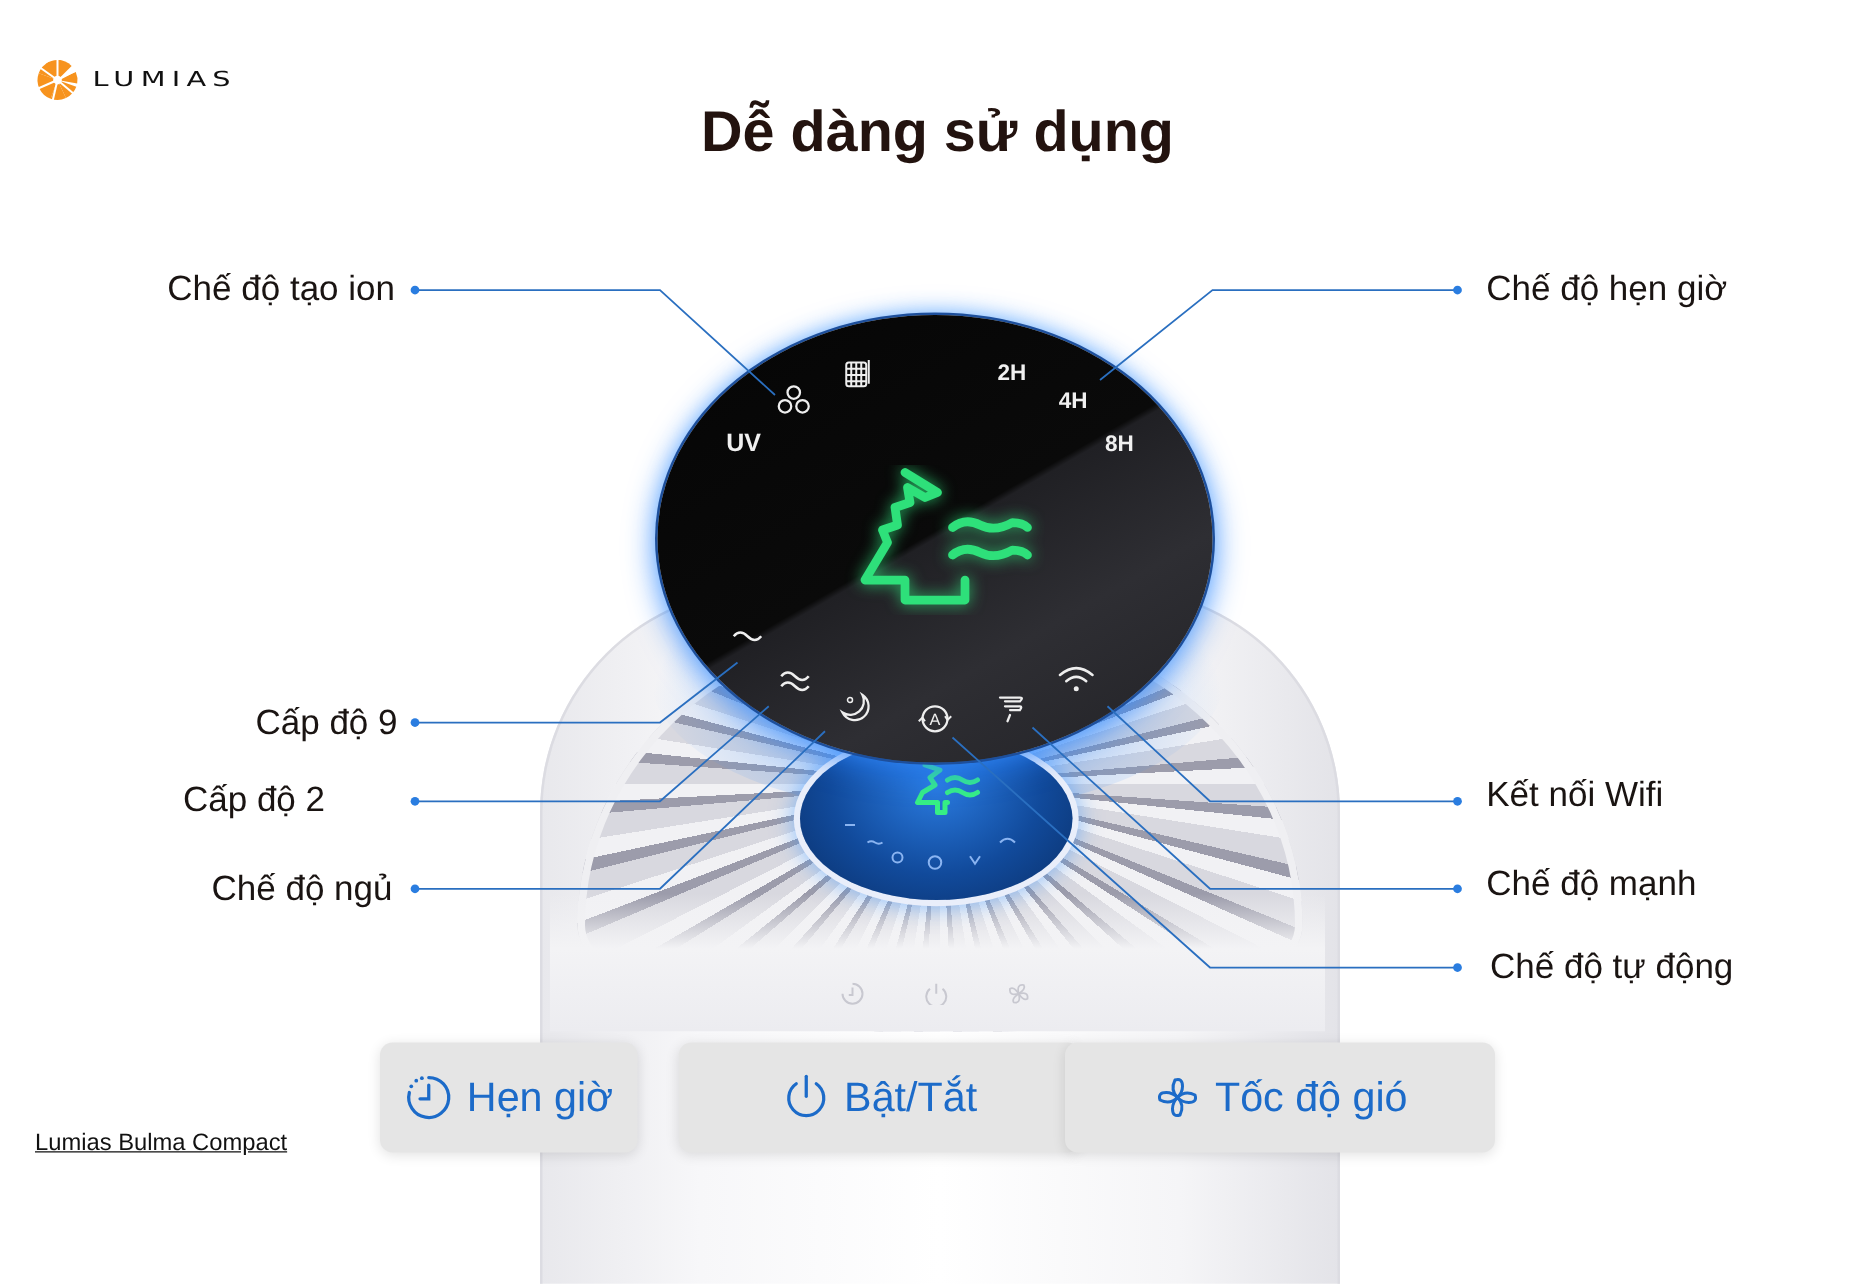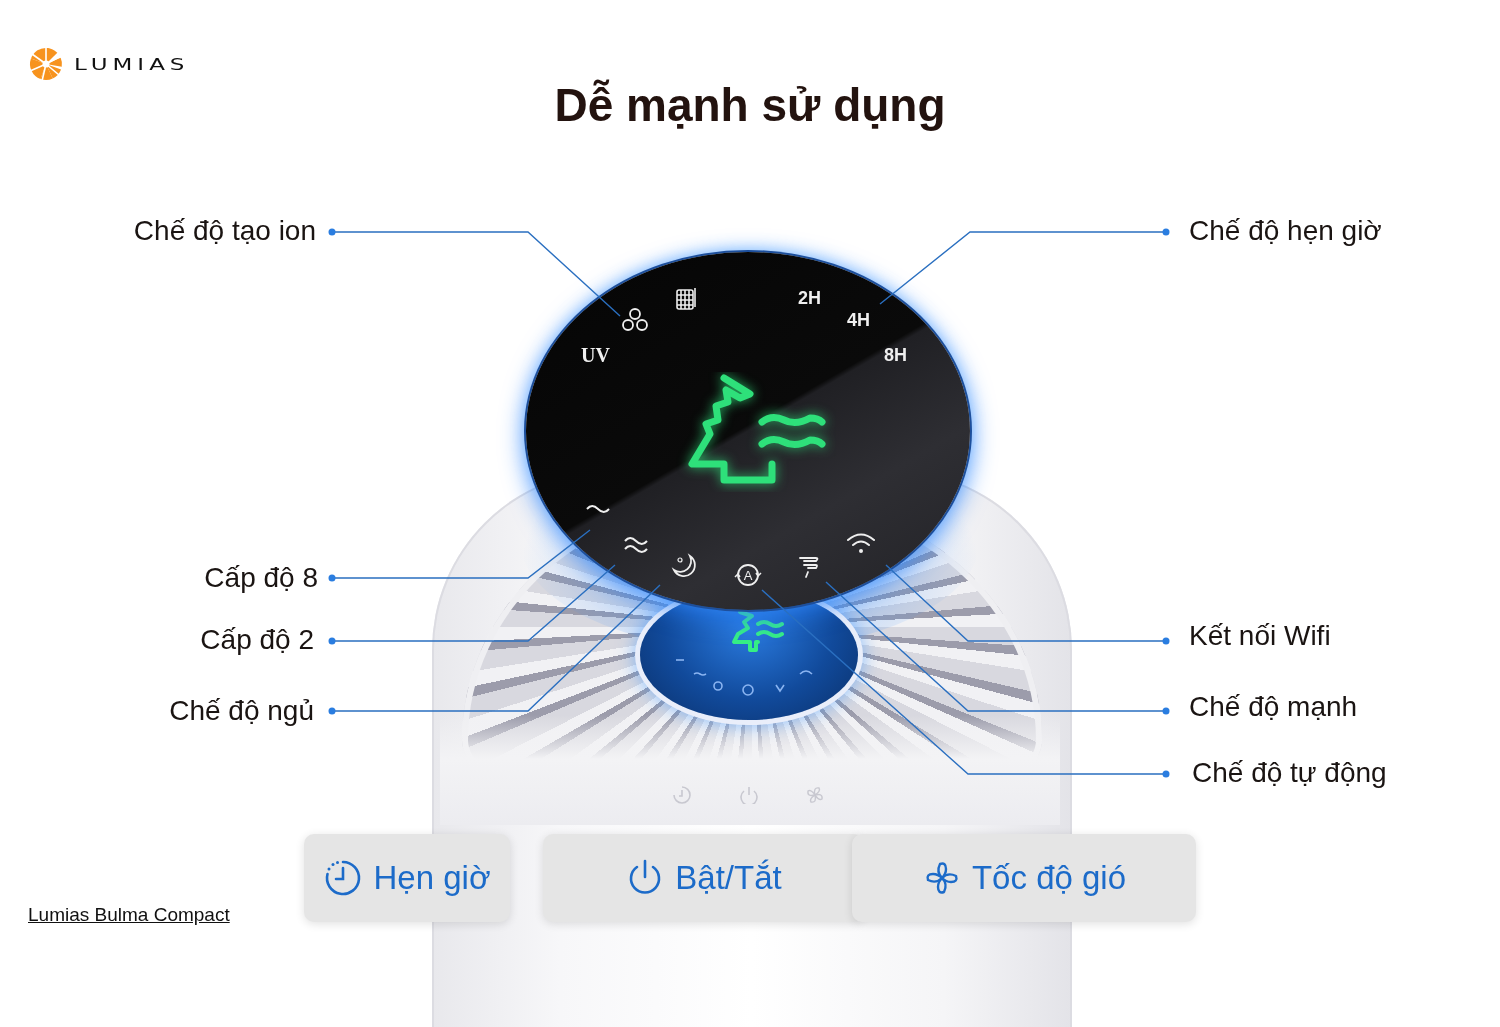--- a/index.html
+++ b/index.html
@@ -113,21 +113,21 @@
       <line x1="18" y1="18" x2="33" y2="10"></line>
       <line x1="18" y1="18" x2="31" y2="29"></line>
       <line x1="18" y1="18" x2="14" y2="35"></line>
       <line x1="18" y1="18" x2="2" y2="25"></line>
       <line x1="18" y1="18" x2="4" y2="8"></line>
     </g>
   </svg>
   <span class="logo-text">LUMIAS</span>
 </div>
 
-<h1 class="title" style="margin:0;">Dễ mạnh sử dụng</h1>
+<h1 class="title" style="margin:0;">Dễ dàng sử dụng</h1>
 
 <div>
   <div class="device-body"></div>
   <div class="grille"></div>
   <div class="base-band"></div>
   <div class="blue-glow"></div>
 
   <div class="inner-screen">
     <svg viewBox="0 0 218 130" width="218" height="130" style="position:absolute;left:0;top:0;">
       <g fill="none" stroke="#36ef84" stroke-width="4" stroke-linejoin="round" stroke-linecap="round">
@@ -140,21 +140,21 @@
         <path d="M54 84 q3 -2 6 0 t6 0"></path>
         <circle cx="78" cy="96" r="4"></circle>
         <circle cx="108" cy="100" r="5"></circle>
         <path d="M136 95 l4 6 l4 -6"></path>
         <path d="M160 84 q6 -6 12 0"></path>
       </g>
     </svg>
   </div>
 
   <div class="disc">
-    <span class="disc-label" style="left:55px;top:92px;font-size:20px;font-family:Liberation Serif, serif;">UV</span>
+    <span class="disc-label" style="left:55px;top:92px;font-size:20px;">UV</span>
     <span class="disc-label" style="left:272px;top:36px;">2H</span>
     <span class="disc-label" style="left:321px;top:58px;">4H</span>
     <span class="disc-label" style="left:358px;top:93px;">8H</span>
 
     <svg class="disc-icon" style="left:94px;top:54px;" width="30" height="28" viewBox="0 0 30 28">
       <g fill="none" stroke="#eee" stroke-width="1.8">
         <circle cx="15" cy="8" r="5"></circle>
         <circle cx="8" cy="19" r="5"></circle>
         <circle cx="22" cy="19" r="5"></circle>
       </g>
@@ -248,22 +248,22 @@
     <circle cx="332" cy="641" r="3.5"></circle>
     <circle cx="332" cy="711" r="3.5"></circle>
     <circle cx="1166" cy="232" r="3.5"></circle>
     <circle cx="1166" cy="641" r="3.5"></circle>
     <circle cx="1166" cy="711" r="3.5"></circle>
     <circle cx="1166" cy="774" r="3.5"></circle>
   </g>
 </svg>
 
 <span class="callout-label left" style="right:1184px;top:215px;">Chế độ tạo ion</span>
-<span class="callout-label left" style="right:1182px;top:562px;">Cấp độ 8</span>
-<span class="callout-label left" style="right:1186px;top:624px;">Cấp độ 2</span>
+<span class="callout-label left" style="right:1182px;top:562px;">Cấp độ 9</span>
+<span class="callout-label left" style="right:1240px;top:624px;">Cấp độ 2</span>
 <span class="callout-label left" style="right:1186px;top:695px;">Chế độ ngủ</span>
 
 <span class="callout-label" style="left:1189px;top:215px;">Chế độ hẹn giờ</span>
 <span class="callout-label" style="left:1189px;top:620px;">Kết nối Wifi</span>
 <span class="callout-label" style="left:1189px;top:691px;">Chế độ mạnh</span>
 <span class="callout-label" style="left:1192px;top:757px;">Chế độ tự động</span>
 
 <div class="btn-card" style="left:304px;width:206px;">
   <svg viewBox="0 0 40 40">
     <g fill="none" stroke="#1c6bc9" stroke-width="2.6" stroke-linecap="round">

